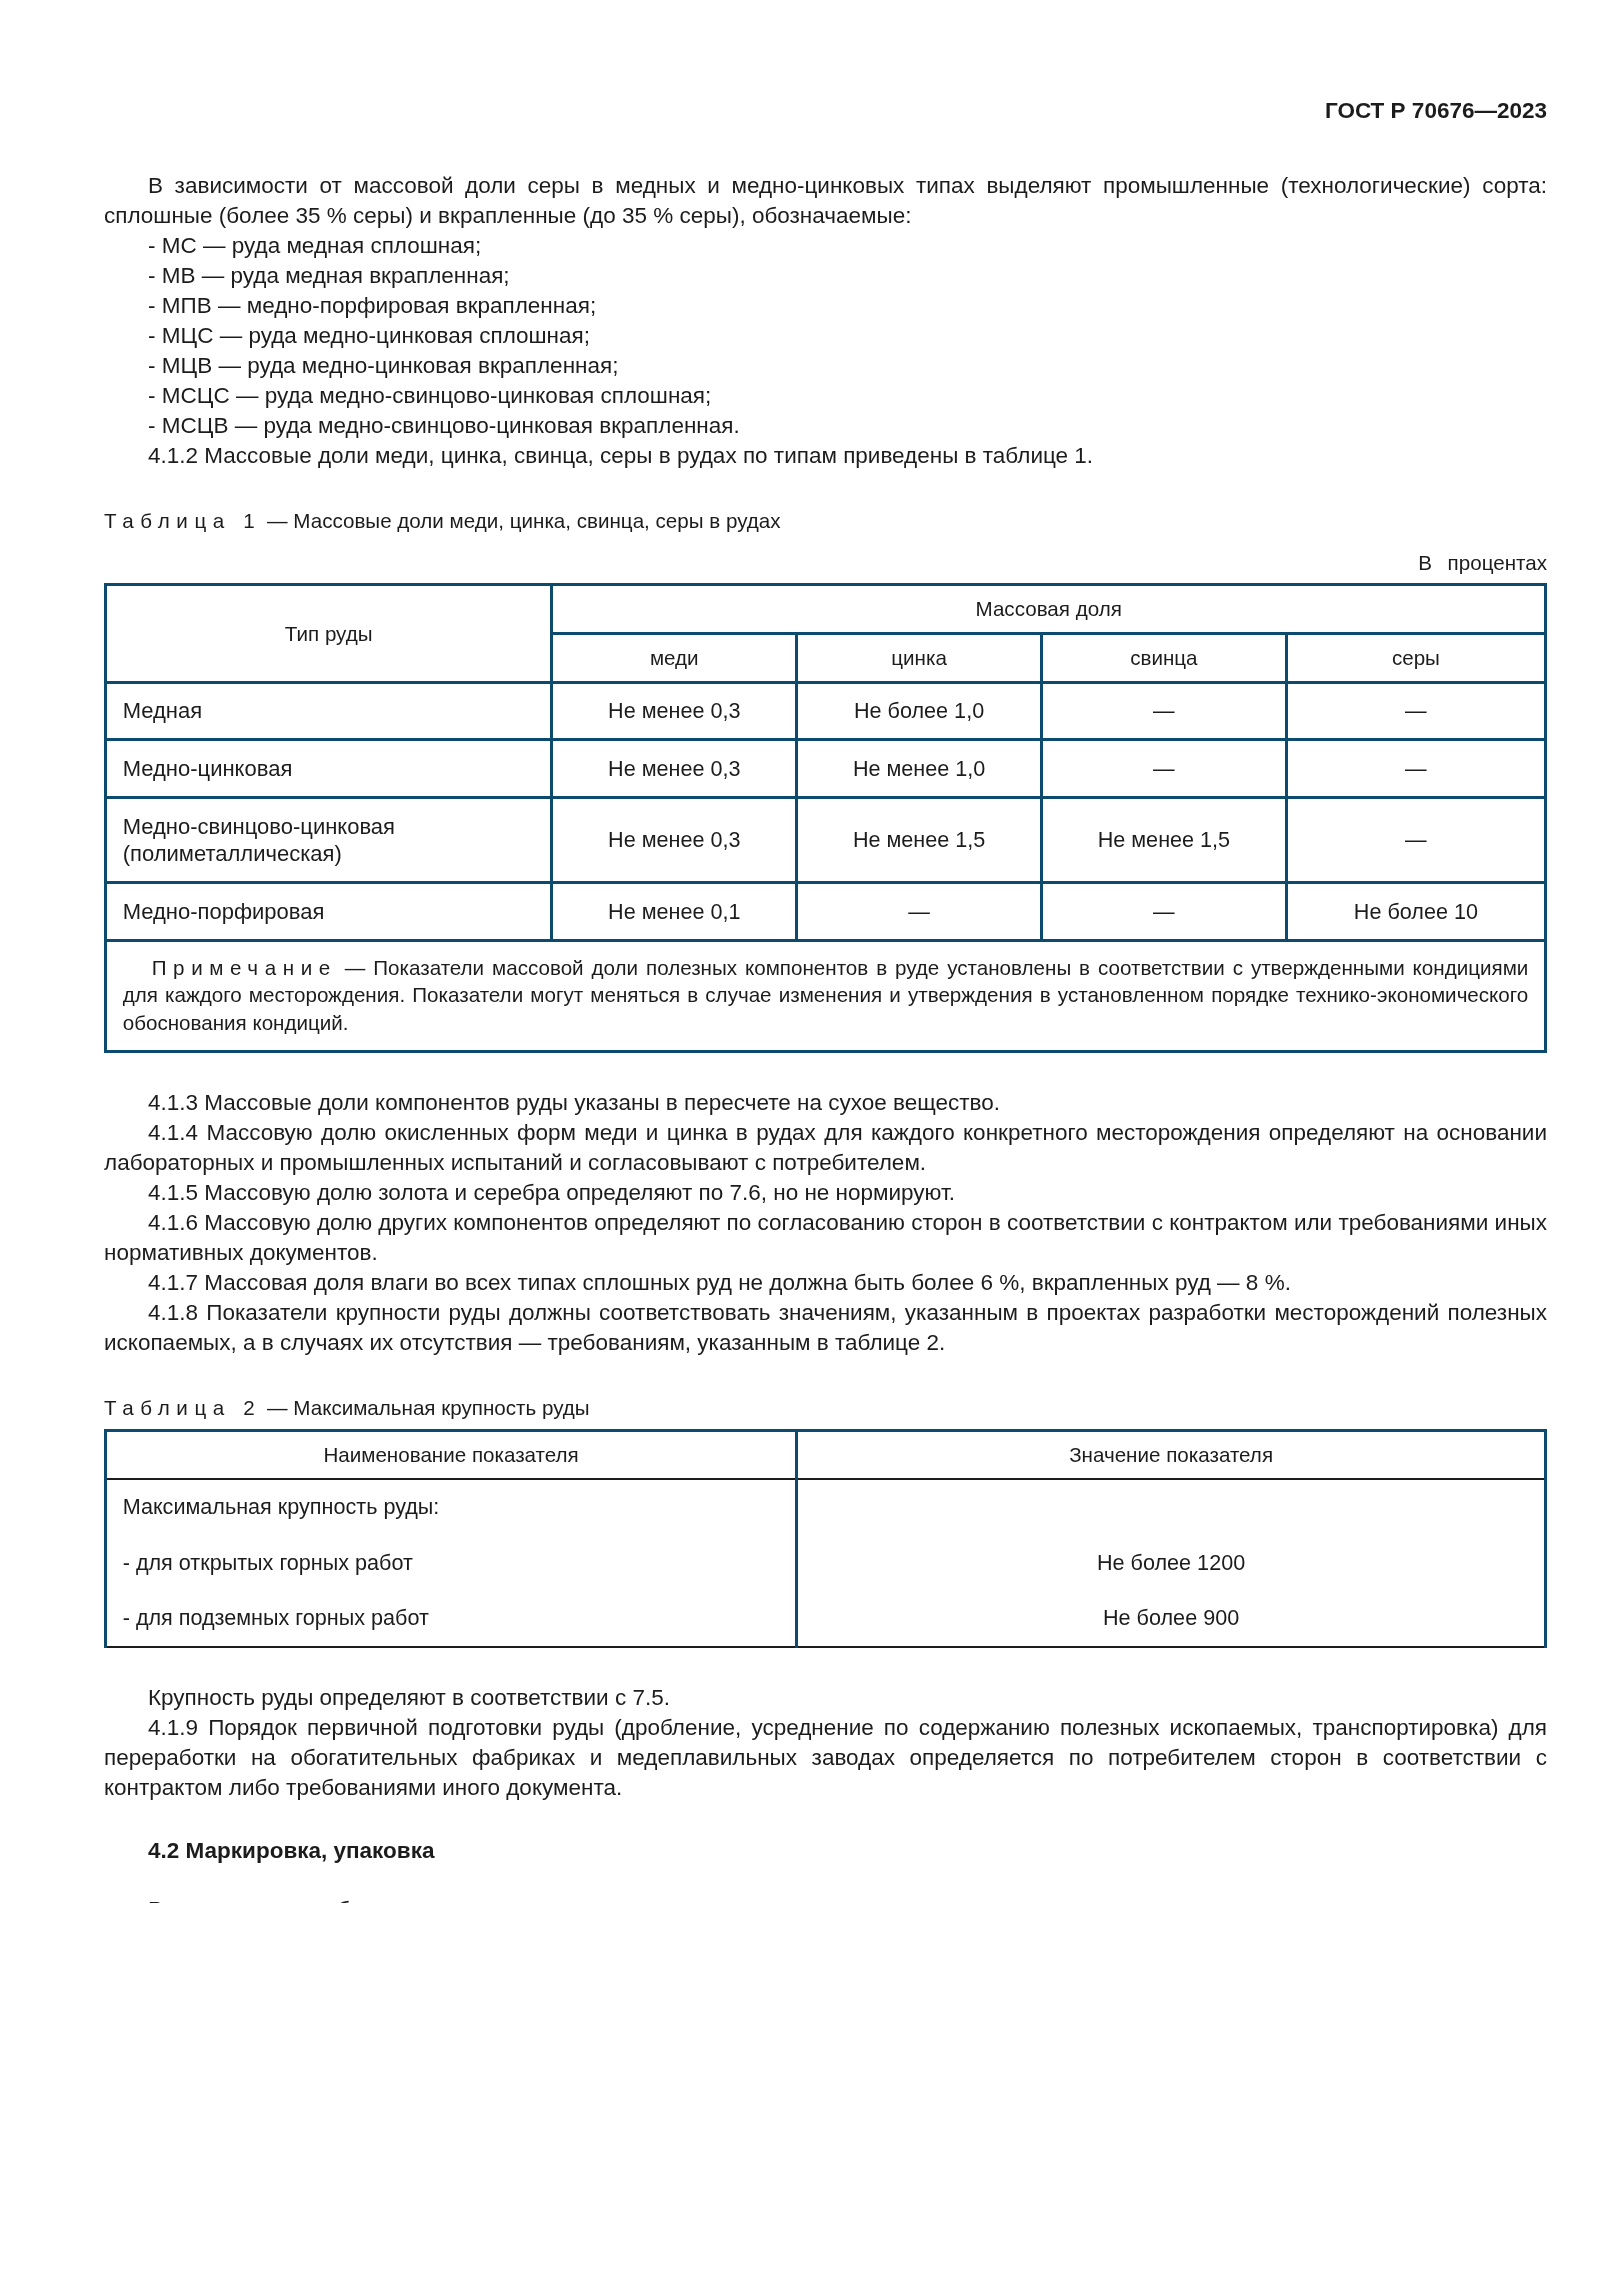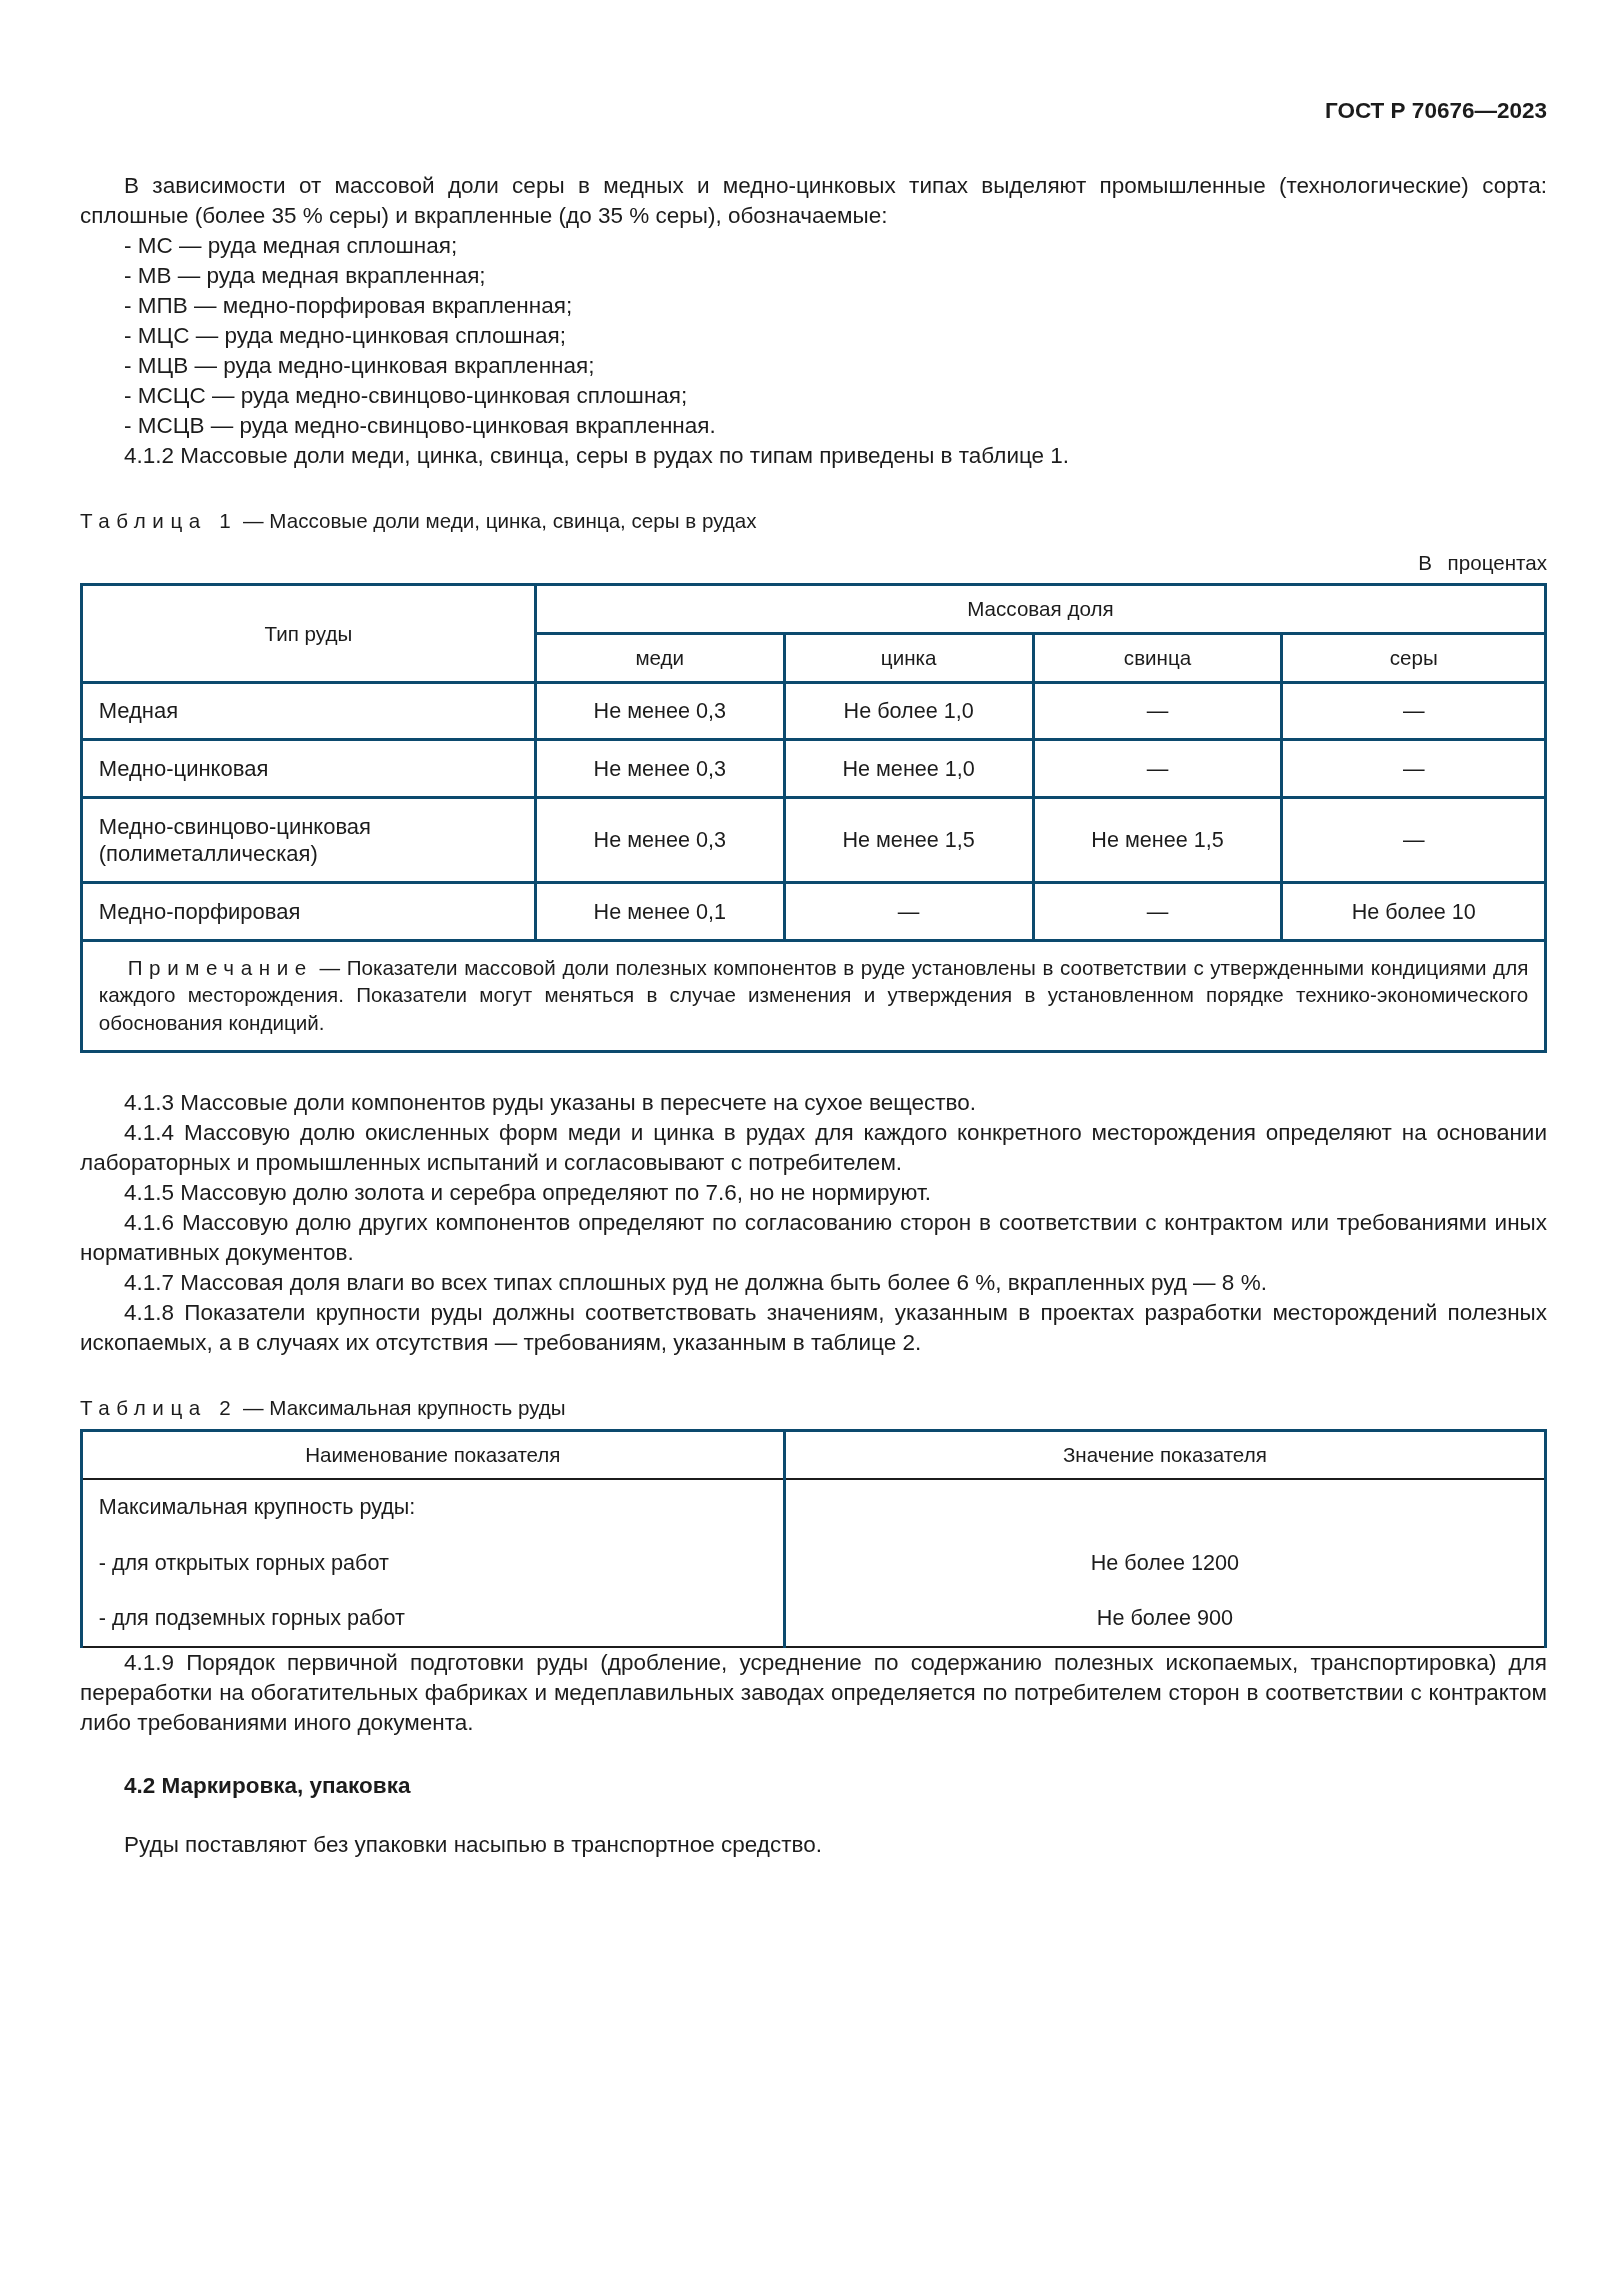--- a/index.html
+++ b/index.html
@@ -5,21 +5,21 @@
   * { margin: 0; padding: 0; box-sizing: border-box; }
   html, body { background: #ffffff; }
   body {
     width: 1621px; height: 2293px;
     font-family: "Liberation Sans", sans-serif;
     color: #1c1c1c;
   }
   .page {
     position: relative;
     width: 1621px; height: 1903px;
-    padding: 98px 74px 0 80px;
+    padding: 98px 74px 0 104px;
     overflow: hidden;
     background: #fff;
   }
   .doc-header {
     text-align: right;
     font-weight: bold;
     font-size: 22.5px;
     margin-bottom: 47px;
   }
   .para {
@@ -227,20 +227,21 @@
       <td class="name-cell">- для открытых горных работ</td>
       <td class="value-cell">Не более 1200</td>
     </tr>
     <tr>
       <td class="name-cell">- для подземных горных работ</td>
       <td class="value-cell">Не более 900</td>
     </tr>
   </tbody>
     </table>
 
+  <p class="para after-table">Крупность руды определяют в соответствии с 7.5.</p>
   <p class="para">4.1.9 Порядок первичной подготовки руды (дробление, усреднение по содержанию полезных ископаемых, транспортировка) для переработки на обогатительных фабриках и медеплавильных заводах определяется по потребителем сторон в соответствии с контрактом либо требованиями иного документа.</p>
 
   <div class="heading">4.2 Маркировка, упаковка</div>
 
   <p class="para mt">Руды поставляют без упаковки насыпью в транспортное средство.</p>
 
   <div class="page-number">3</div>
 
 </div>
 

